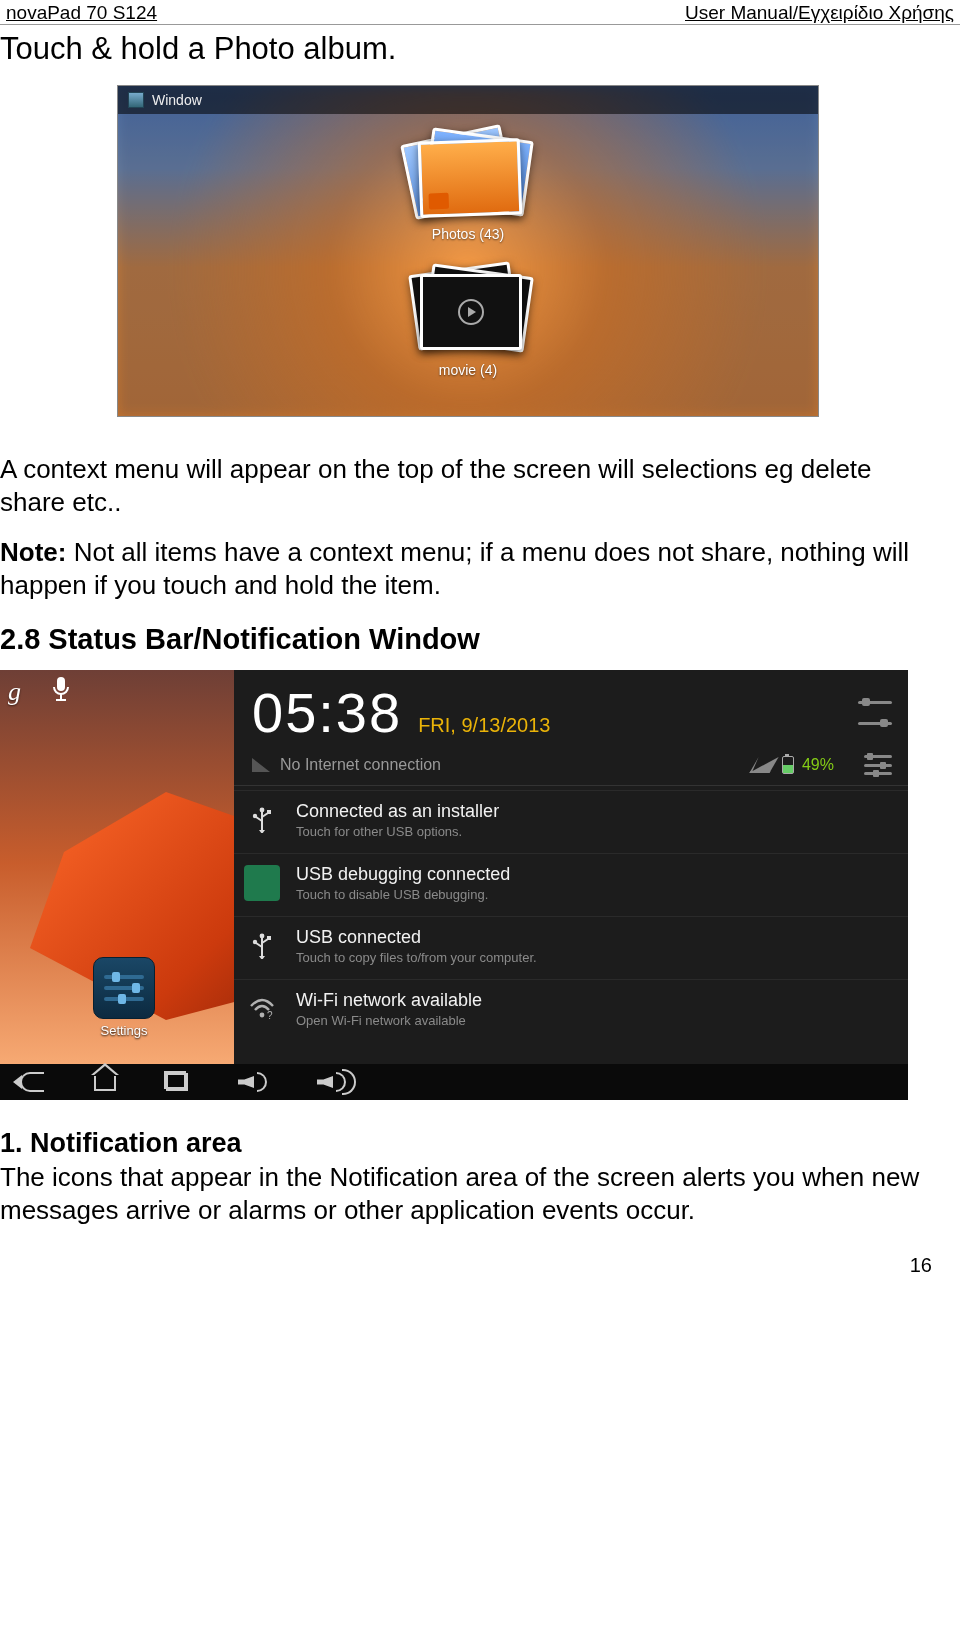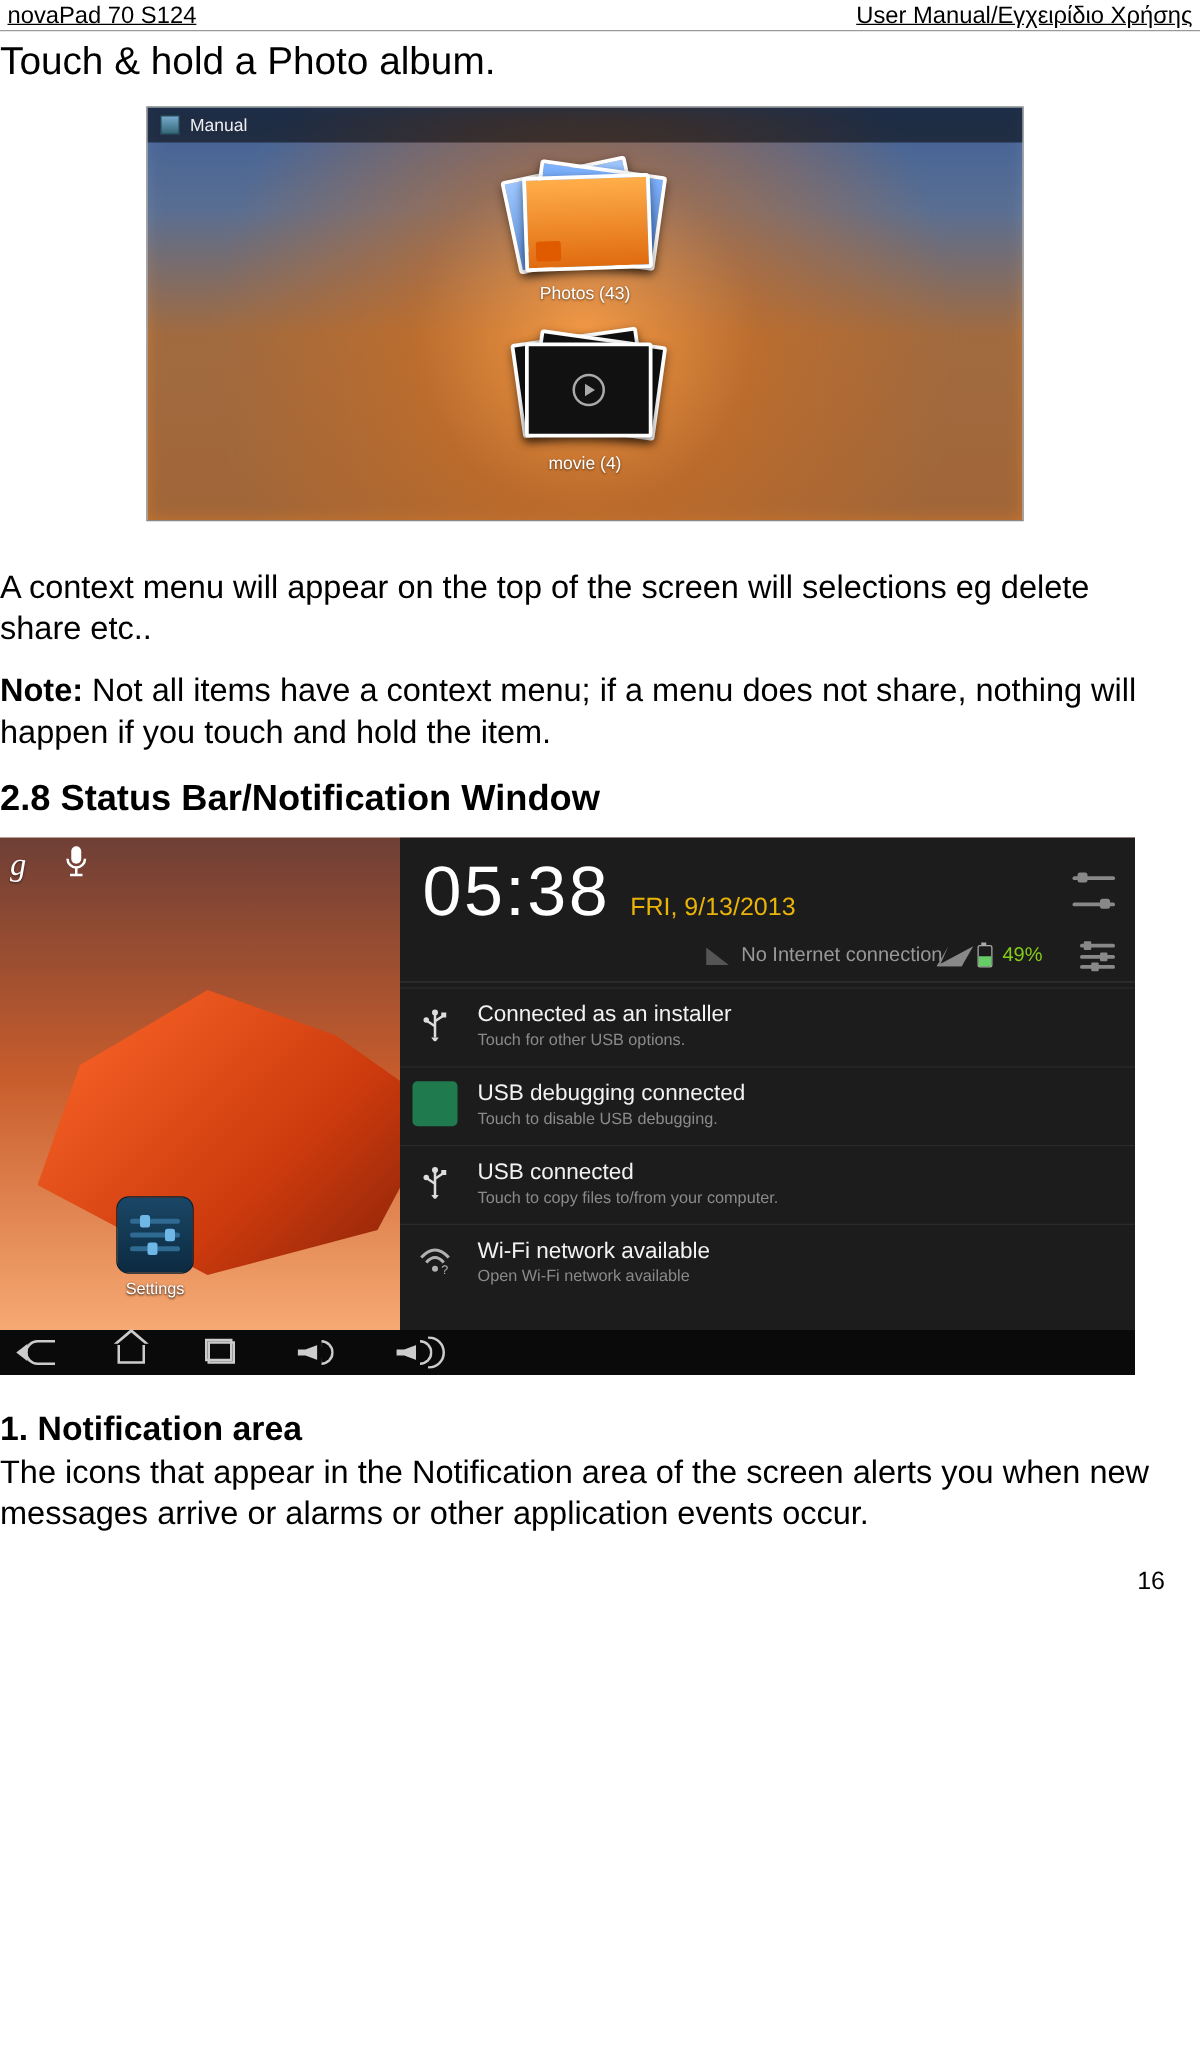--- a/index.html
+++ b/index.html
@@ -166,40 +166,40 @@
   .srow:nth-child(1) .sdot{left:8px;}
   .srow:nth-child(2) .sdot{left:28px;}
   .srow:nth-child(3) .sdot{left:14px;}
   .settings-tile .slabel{color:#fff;font-size:13px;text-shadow:0 1px 2px #000;}
 
   .panel {
     position:absolute;
     right:0;
     top:0;
     bottom:36px;
-    width:588px;
+    width:674px;
     background:#1c1c1c;
     color:#ddd;
     font-family: "Helvetica Neue", Arial, sans-serif;
   }
   .panel .clockrow{
     display:flex;align-items:center;justify-content:space-between;
     padding:10px 16px 4px 18px;
   }
   .clockgrp{display:flex;align-items:baseline;gap:16px;}
   .clock{font-size:56px;font-weight:200;color:#fff;letter-spacing:2px;}
   .date{font-size:20px;color:#eab308;}
   .tog{width:34px;height:24px;display:flex;flex-direction:column;justify-content:space-between;}
   .tog .bar{height:3px;background:#888;border-radius:2px;position:relative;}
   .tog .bar::after{content:"";position:absolute;width:8px;height:8px;background:#888;border-radius:2px;top:-3px;}
   .tog .bar:nth-child(1)::after{left:4px;}
   .tog .bar:nth-child(2)::after{right:4px;}
 
   .statusrow{
-    display:flex;align-items:center;justify-content:flex-end;
+    display:flex;align-items:center;justify-content:space-between;
     padding:6px 16px 10px 18px;
     border-bottom:1px solid #333;
   }
   .statusleft{display:flex;align-items:center;gap:10px;color:#999;font-size:16px;}
   .statusright{display:flex;align-items:center;gap:8px;color:#84cc16;font-size:16px;}
   .tri{width:0;height:0;border-left:18px solid #555;border-top:14px solid transparent;}
   .wtri{width:16px;height:14px;border:2px solid #888;border-top:none;border-right:none;transform:skewX(-30deg) rotate(0deg);}
   .wtri{width:0;height:0;border-right:18px solid #888;border-top:14px solid transparent;}
   .batt{width:10px;height:16px;border:1.5px solid #aaa;border-radius:2px;position:relative;display:inline-block;}
   .batt::before{content:"";position:absolute;top:-3px;left:2px;width:4px;height:2px;background:#aaa;}
@@ -260,21 +260,21 @@
     <span>novaPad 70 S124</span>
     <span>User Manual/Εγχειρίδιο Χρήσης</span>
   </div>
 
   <div class="content">
     <div class="title-line">Touch &amp; hold a Photo album.</div>
 
     <div class="gallery-shot">
       <div class="gal-bar">
         <span class="gicon"></span>
-        <span>Manual</span>
+        <span>Window</span>
       </div>
 
       <div class="stack stack-photos">
         <div class="pile">
           <div class="card p1"></div>
           <div class="card p2"></div>
           <div class="card p3"></div>
         </div>
         <div class="stack-label">Photos (43)</div>
       </div>

